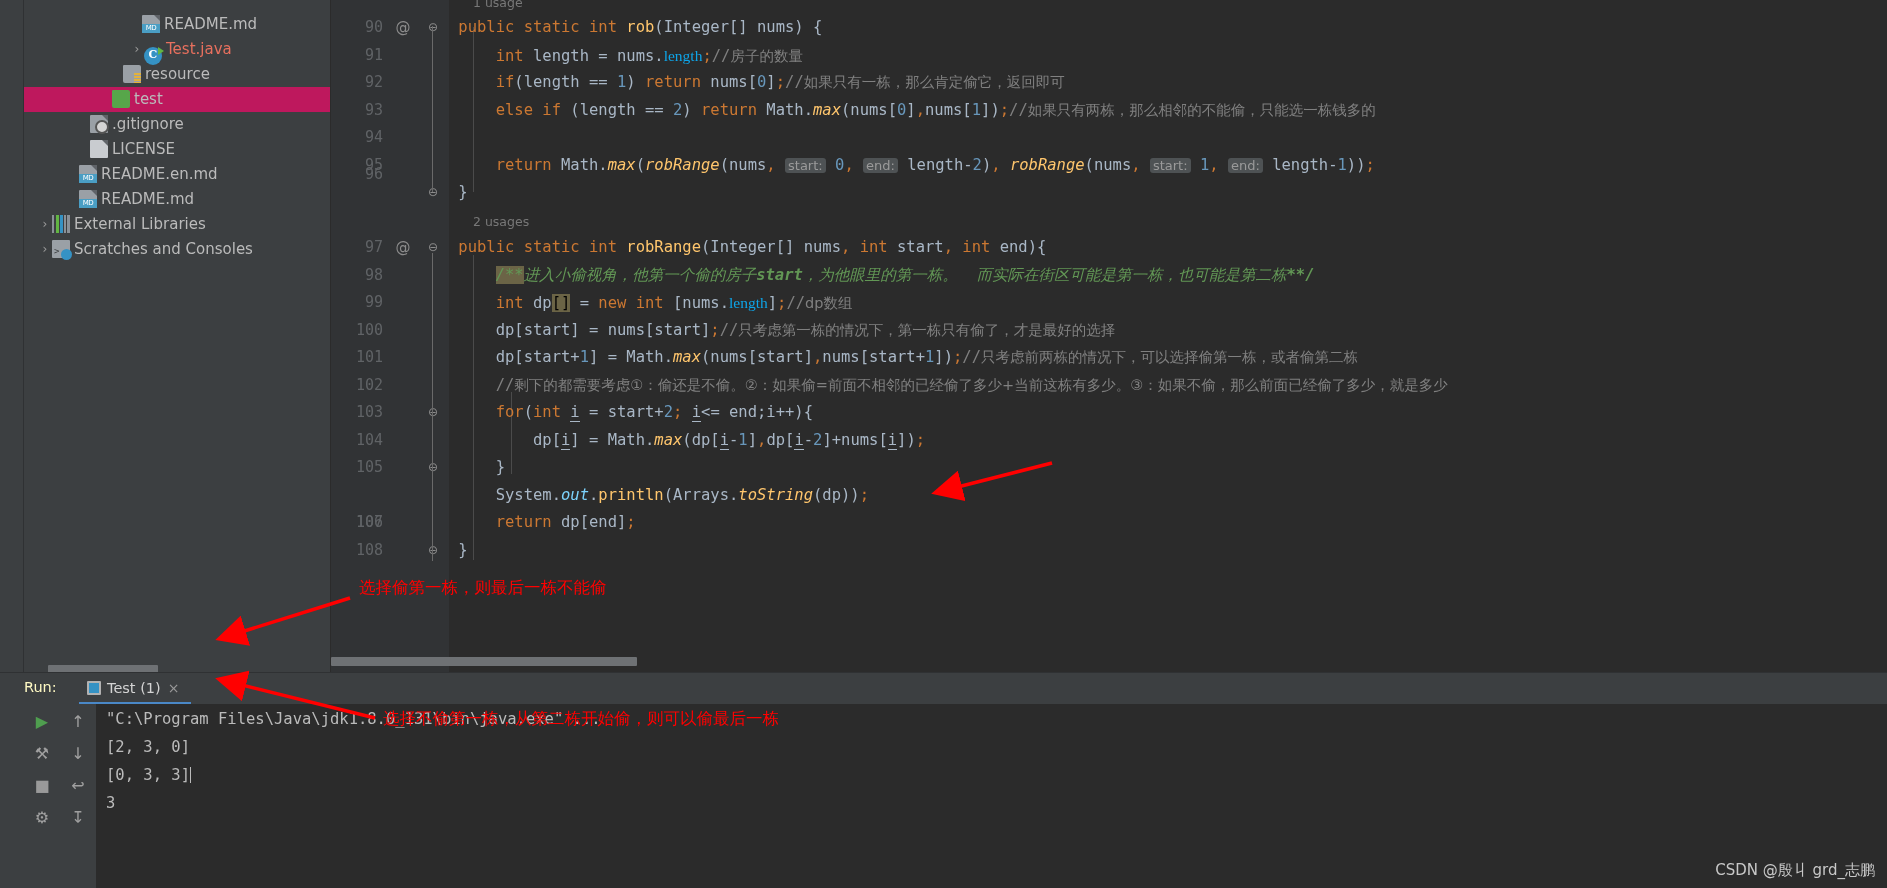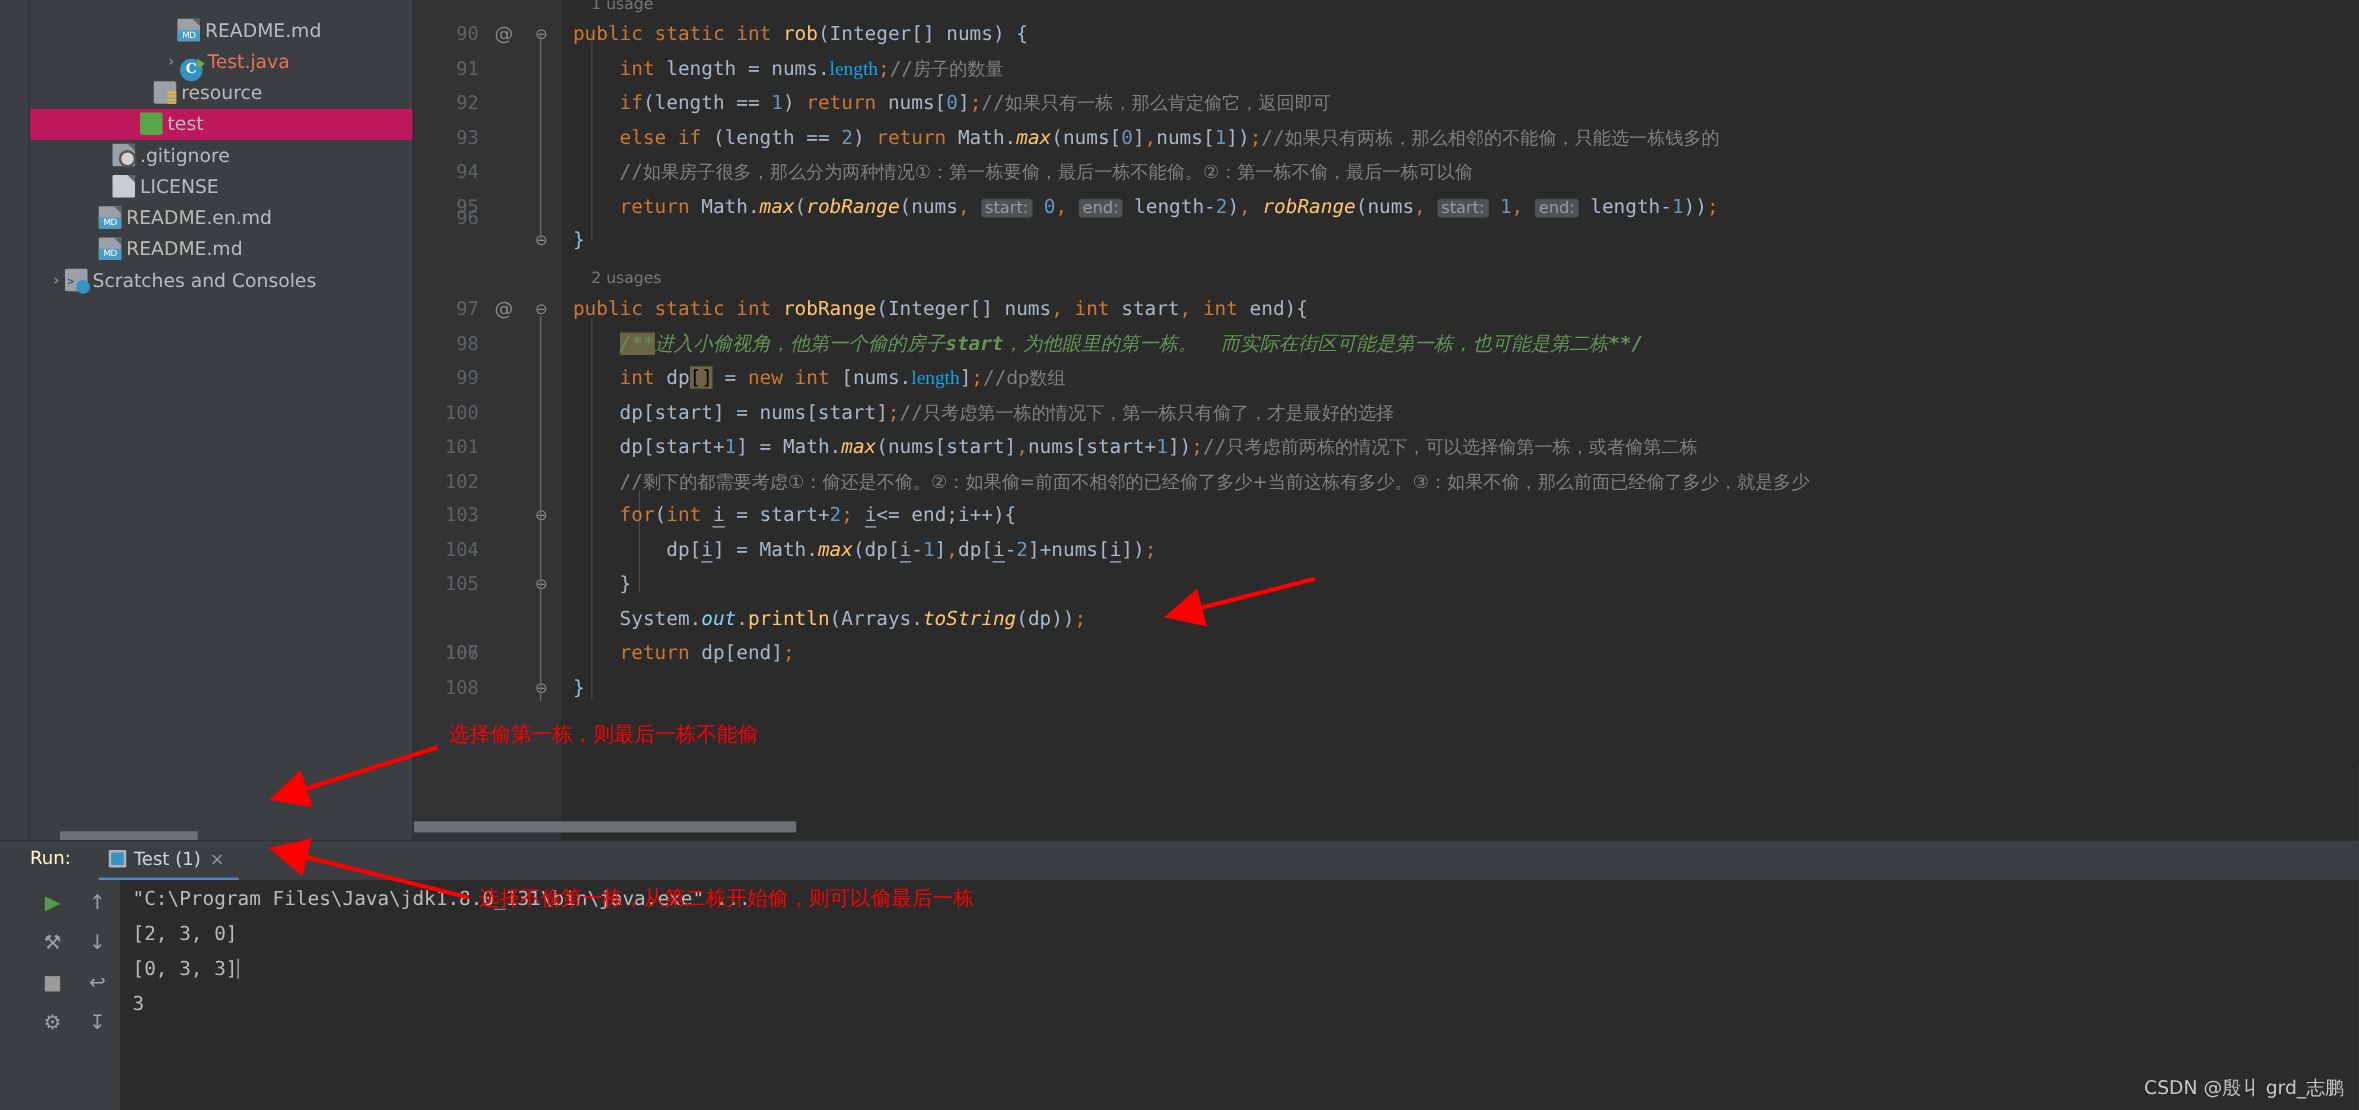--- a/index.html
+++ b/index.html
@@ -266,20 +266,21 @@
   <div class="sidebar">
     <div class="tree" id="tree">
         <div class="tree-row"><span style="display: inline-block; width: 104px;"></span><span class="arrow"></span><span class="ico ico-md"></span><span class="lbl ">README.md</span></div>
         <div class="tree-row"><span style="display: inline-block; width: 106px;"></span><span class="arrow">›</span><span class="ico ico-java">C</span><span class="lbl lbl-red">Test.java</span></div>
         <div class="tree-row"><span style="display: inline-block; width: 85px;"></span><span class="arrow"></span><span class="ico ico-folder-res"></span><span class="lbl ">resource</span></div>
         <div class="tree-row selected"><span style="display: inline-block; width: 74px;"></span><span class="arrow"></span><span class="ico ico-folder-green"></span><span class="lbl ">test</span></div>
         <div class="tree-row"><span style="display: inline-block; width: 52px;"></span><span class="arrow"></span><span class="ico ico-file ico-git"></span><span class="lbl ">.gitignore</span></div>
         <div class="tree-row"><span style="display: inline-block; width: 52px;"></span><span class="arrow"></span><span class="ico ico-file ico-file-lines"></span><span class="lbl ">LICENSE</span></div>
         <div class="tree-row"><span style="display: inline-block; width: 41px;"></span><span class="arrow"></span><span class="ico ico-md"></span><span class="lbl ">README.en.md</span></div>
         <div class="tree-row"><span style="display: inline-block; width: 41px;"></span><span class="arrow"></span><span class="ico ico-md"></span><span class="lbl ">README.md</span></div>
+        <div class="tree-row"><span style="display: inline-block; width: 14px;"></span><span class="arrow">›</span><span class="ico ico-libs"></span><span class="lbl ">External Libraries</span></div>
         <div class="tree-row"><span style="display: inline-block; width: 14px;"></span><span class="arrow">›</span><span class="ico ico-scratch"></span><span class="lbl ">Scratches and Consoles</span></div>
       </div>
     <div class="side-hscroll"></div>
   </div>
   <div class="sidebar-sep"></div>
 
   <div class="editor">
     <div class="gutter">
       <div id="gutter-rows">
           <div class="lnum" style="top: 14px;">90</div>
@@ -325,21 +326,20 @@
       <div class="usage-hint" style="left:24px;top:212px;">2 usages</div>
 
       <div class="line" style="top:14px;"><span class="txt"> </span><span class="kw">public static int </span><span class="mth">rob</span><span class="txt">(Integer[] nums) {</span></div>
 
       <div class="line" style="top:41.5px;"><span class="txt">     </span><span class="kw">int </span><span class="txt">length = nums.</span><span class="fld">length</span><span class="kw">;</span><span class="cmt-m">//</span><span class="cmt">房子的数量</span></div>
 
       <div class="line" style="top:69px;"><span class="txt">     </span><span class="kw">if</span><span class="txt">(length == </span><span class="num">1</span><span class="txt">) </span><span class="kw">return </span><span class="txt">nums[</span><span class="num">0</span><span class="txt">]</span><span class="kw">;</span><span class="cmt-m">//</span><span class="cmt">如果只有一栋，那么肯定偷它，返回即可</span></div>
 
       <div class="line" style="top:96.5px;"><span class="txt">     </span><span class="kw">else if </span><span class="txt">(length == </span><span class="num">2</span><span class="txt">) </span><span class="kw">return </span><span class="txt">Math.</span><span class="mthi">max</span><span class="txt">(nums[</span><span class="num">0</span><span class="txt">]</span><span class="kw">,</span><span class="txt">nums[</span><span class="num">1</span><span class="txt">])</span><span class="kw">;</span><span class="cmt-m">//</span><span class="cmt">如果只有两栋，那么相邻的不能偷，只能选一栋钱多的</span></div>
 
-      <div class="line" style="top:124px;"><span class="txt">     </span><span class="cmt-m">//</span><span class="cmt">如果房子很多，那么分为两种情况①：第一栋要偷，最后一栋不能偷。②：第一栋不偷，最后一栋可以偷</span></div>
 
       <div class="line" style="top:151.5px;"><span class="txt">     </span><span class="kw">return </span><span class="txt">Math.</span><span class="mthi">max</span><span class="txt">(</span><span class="mthi">robRange</span><span class="txt">(nums</span><span class="kw">, </span><span class="hint">start:</span><span class="txt"> </span><span class="num">0</span><span class="kw">, </span><span class="hint">end:</span><span class="txt"> length-</span><span class="num">2</span><span class="txt">)</span><span class="kw">, </span><span class="mthi">robRange</span><span class="txt">(nums</span><span class="kw">, </span><span class="hint">start:</span><span class="txt"> </span><span class="num">1</span><span class="kw">, </span><span class="hint">end:</span><span class="txt"> length-</span><span class="num">1</span><span class="txt">))</span><span class="kw">;</span></div>
 
       <div class="line" style="top:179px;"><span class="txt"> }</span></div>
 
       <div class="line" style="top:234px;"><span class="txt"> </span><span class="kw">public static int </span><span class="mth">robRange</span><span class="txt">(Integer[] nums</span><span class="kw">, int </span><span class="txt">start</span><span class="kw">, int </span><span class="txt">end){</span></div>
 
       <div class="line" style="top:261.5px;"><span class="txt">     </span><span class="doc hl">/**</span><span class="doc">进入小偷视角，他第一个偷的房子</span><span class="doc-b">start</span><span class="doc">，为他眼里的第一栋。  而实际在街区可能是第一栋，也可能是第二栋</span><span class="doc-b">**/</span></div>
 
       <div class="line" style="top:289px;"><span class="txt">     </span><span class="kw">int </span><span class="txt">dp</span><span class="caretbox">[]</span><span class="txt"> = </span><span class="kw">new int </span><span class="txt">[nums.</span><span class="fld">length</span><span class="txt">]</span><span class="kw">;</span><span class="cmt-m">//</span><span class="cmt">dp数组</span></div>

